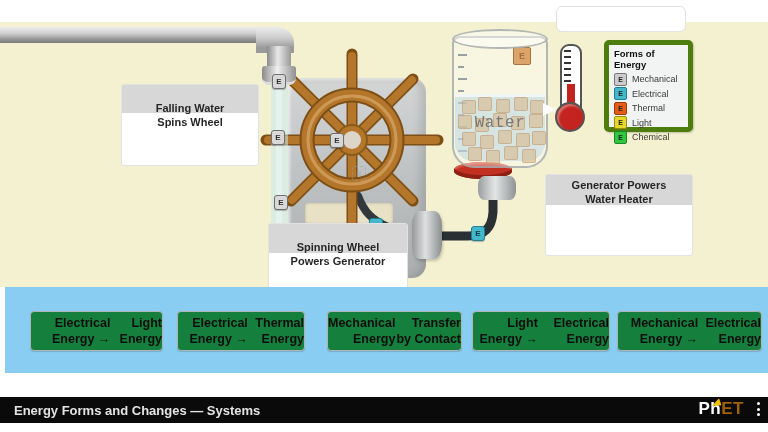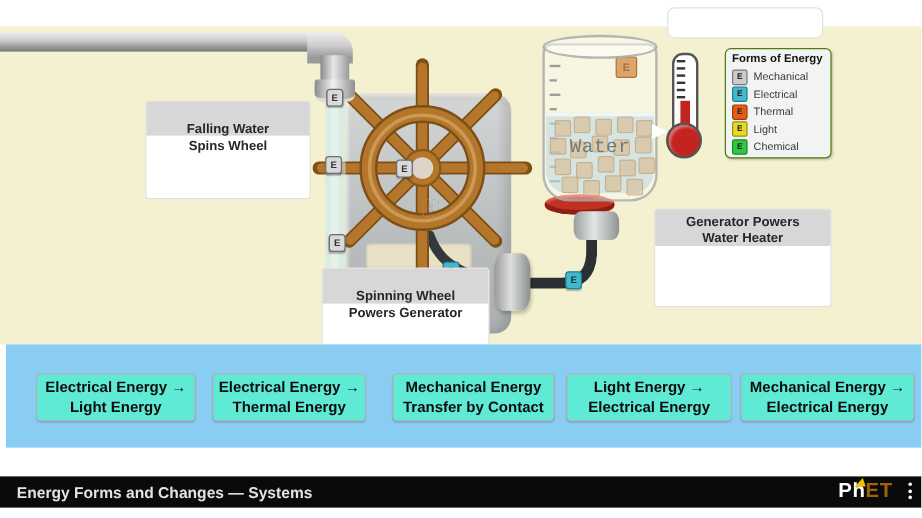--- a/index.html
+++ b/index.html
@@ -67,36 +67,36 @@
 
   
   .echunk{position:absolute;width:12px;height:13px;border-radius:3px;display:flex;align-items:center;
     justify-content:center;font:bold 8px "Liberation Sans",sans-serif;color:#333;
     box-shadow:0 1px 1px rgba(0,0,0,0.25);}
   .mech{background:#d9d9d9;border:1px solid #6e6e6e;}
   .elec{background:#45b7cb;border:1px solid #1f7f93;color:#083d47;}
   .ghost{border:1px dashed #999;background:transparent;color:#999;opacity:0.55;box-shadow:none;}
 
   
-  #legend{left:604px;top:18px;width:89px;height:92px;background:#f2f3f3;border:1px solid #4d7c0f;
+  #legend{left:604px;top:18px;width:89px;height:92px;background:#f2f3f3;border:5px solid #4d7c0f;
     border-radius:5px;box-shadow:1px 1px 2px rgba(0,0,0,0.2);padding:3px 0 0 5px;box-sizing:border-box;}
   #legend .lg-title{font-size:9.5px;font-weight:bold;color:#111;margin-bottom:2px;}
   .lg-row{display:flex;align-items:center;height:14.5px;}
   .lg-badge{width:11px;height:11px;border-radius:2px;border:1px solid #777;margin-right:5px;
     display:flex;align-items:center;justify-content:center;font:bold 7px "Liberation Sans",sans-serif;color:#222;}
   .lg-label{font-size:9px;color:#3a3a3a;}
 
   
   .drop-zone{background:#ffffff;border:1px solid #e2e2e2;border-radius:3px;}
   .label-card{background:#d7d7d7;text-align:center;font-size:11px;font-weight:bold;color:#262626;
     line-height:1.28;padding-top:16px;box-sizing:border-box;}
 
   
-  .btn{top:24px;height:38px;background:#5eead4;border:1px solid #b3b3b3;border-radius:4px;
-    display:flex;flex-direction:column;align-items:center;justify-content:center;
+  .btn{top:24px;height:38px;background:#15803d;border:1px solid #b3b3b3;border-radius:4px;
+    display:flex;flex-direction:row;align-items:center;justify-content:center;
     font-size:12.5px;font-weight:bold;color:#0d0d0d;line-height:1.3;text-align:right;
     box-shadow:0 1px 1px rgba(0,0,0,0.15);cursor:pointer;}
 
   
   .nav-title{margin-left:14px;font-size:13px;font-weight:600;color:#e3e3e3;}
   .brand{position:absolute;right:24px;top:2px;font-size:17px;font-weight:bold;color:#fff;letter-spacing:0.5px;}
   .brand .accent{position:absolute;left:14px;top:-1px;width:9px;height:9px;background:#f2c200;
     clip-path:polygon(0 100%,55% 0,100% 70%);transform:rotate(14deg);}
   .menu-dots{position:absolute;right:8px;top:5px;display:flex;flex-direction:column;gap:2.5px;cursor:pointer;}
   .menu-dots i{width:3px;height:3px;border-radius:50%;background:#fff;}

